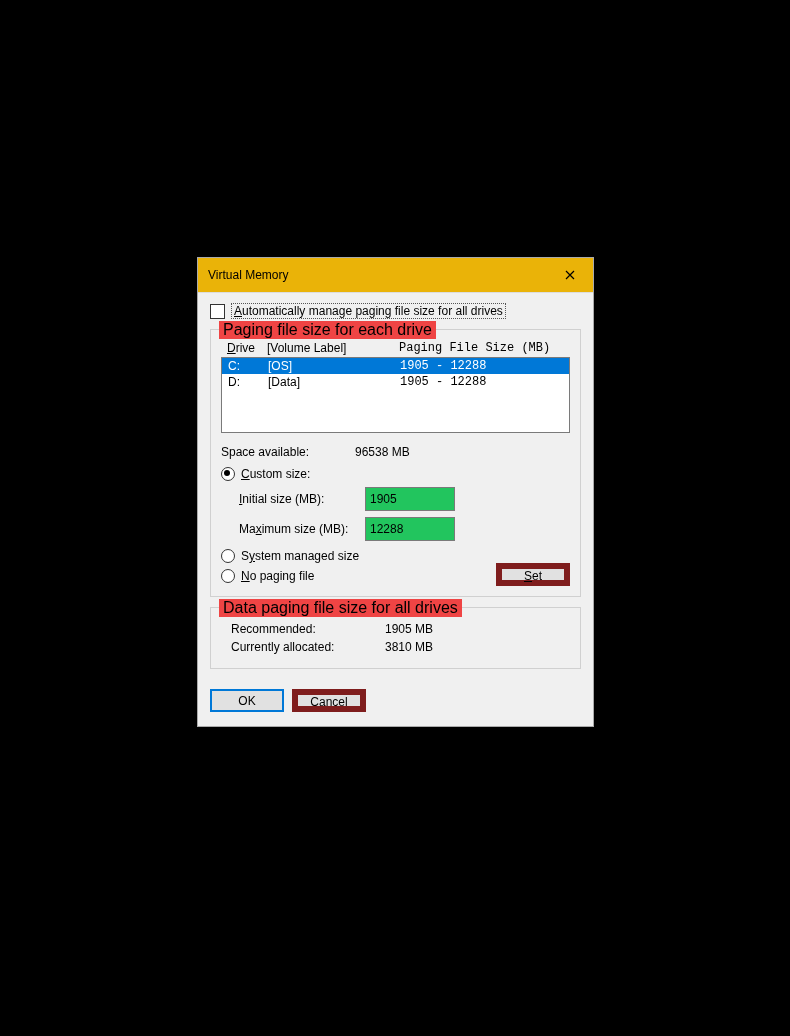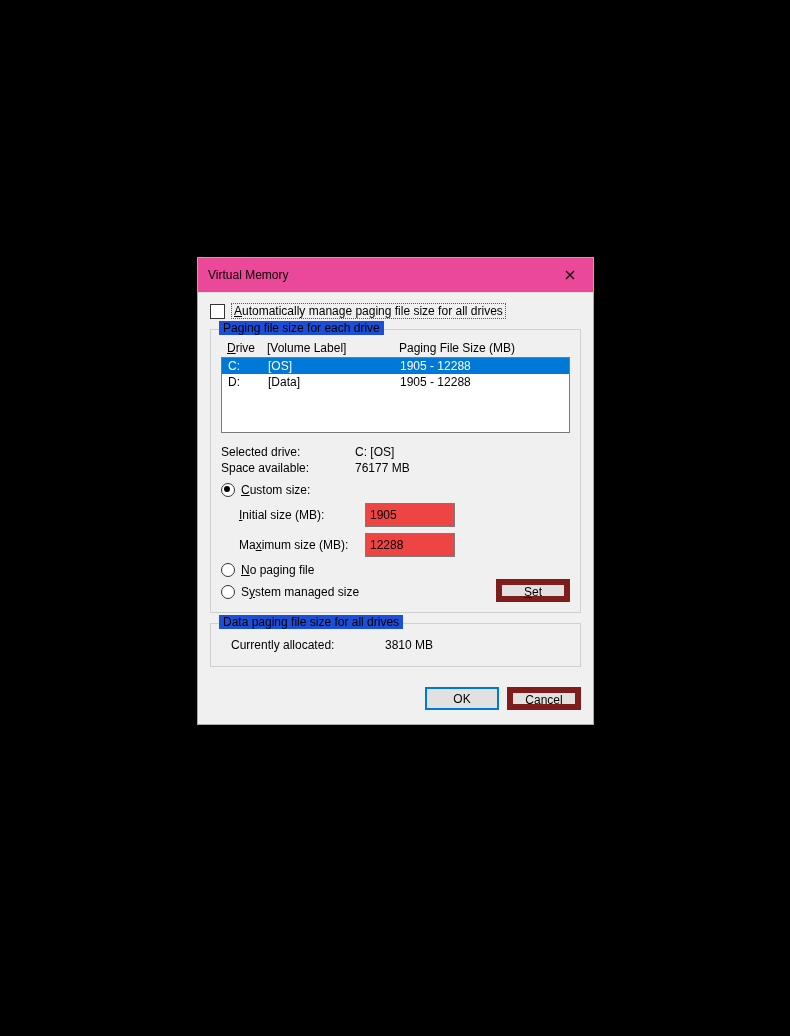--- a/index.html
+++ b/index.html
@@ -19,21 +19,21 @@
     width: 395px;
     background: #f0f0f0;
     border: 1px solid #aaa;
     box-shadow: 0 0 0 0;
   }
   .titlebar {
     display: flex;
     align-items: center;
     justify-content: space-between;
     padding: 6px 6px 6px 10px;
-    background: #ec4899;
+    background: #eab308;
     border-bottom: 1px solid #ddd;
   }
   .titlebar .title {
     font-size: 12px;
   }
   .close-btn {
     width: 34px;
     height: 22px;
     display: flex;
     align-items: center;
@@ -67,32 +67,32 @@
   .groupbox {
     border: 1px solid #d0d0d0;
     padding: 10px 10px 10px 10px;
     margin-bottom: 10px;
     position: relative;
   }
   .group-title {
     position: absolute;
     top: -9px;
     left: 8px;
-    background: #1d4ed8;
+    background: #ef4444;
     padding: 0 4px;
-    font-size: 12px;
+    font-size: 16px;
   }
   .list-headers {
     display: flex;
     padding: 1px 6px 2px 6px;
     font-size: 12px;
   }
   .col-drive { width: 40px; }
   .col-vol   { width: 132px; }
-  .col-pf    { flex: 1; }
+  .col-pf    { flex: 1; font-family: Liberation Mono, monospace; }
   .listbox {
     border: 1px solid #7a7a7a;
     background: #fff;
     height: 74px;
     overflow: hidden;
     margin-bottom: 12px;
   }
   .list-row {
     display: flex;
     padding: 1px 6px;
@@ -136,21 +136,21 @@
     align-items: center;
     gap: 6px;
     margin-top: 6px;
     margin-left: 18px;
   }
   .size-row .lbl { width: 120px; }
   .txt {
     width: 80px;
     height: 20px;
     border: 1px solid #7a7a7a;
-    background: #ef4444;
+    background: #22c55e;
     padding: 1px 4px;
     font-family: inherit;
     font-size: 12px;
   }
   .set-row {
     display: flex;
     justify-content: flex-end;
     margin-top: -20px;
   }
   .btn {
@@ -164,21 +164,20 @@
     padding: 0 8px;
   }
   .btn.primary {
     border: 2px solid #0078d7;
     background: #e1e1e1;
   }
   .totals .kv .k { width: 150px; margin-left: 10px; }
   .totals .kv { margin: 4px 0; }
   .footer {
     display: flex;
-    justify-content: flex-end;
     gap: 8px;
     padding: 0 0 2px 0;
     margin-top: 20px;
   }
 </style>
 </head>
 <body>
 
 <div class="dialog">
   <div class="titlebar">
@@ -210,58 +209,58 @@
           <span class="col-vol">[OS]</span>
           <span class="col-pf">1905 - 12288</span>
         </div>
         <div class="list-row">
           <span class="col-drive">D:</span>
           <span class="col-vol">[Data]</span>
           <span class="col-pf">1905 - 12288</span>
         </div>
       </div>
 
-      <div class="kv sec1">
-        <span class="k">Selected drive:</span>
-        <span>C:  [OS]</span>
-      </div>
       <div class="kv">
         <span class="k">Space available:</span>
-        <span>76177 MB</span>
+        <span>96538 MB</span>
       </div>
 
       <div class="radio-row">
         <span class="radio checked"></span>
         <span><span class="u">C</span>ustom size:</span>
       </div>
       <div class="size-row">
         <span class="lbl"><span class="u">I</span>nitial size (MB):</span>
         <input class="txt" value="1905" style="">
       </div>
       <div class="size-row">
         <span class="lbl">Ma<span class="u">x</span>imum size (MB):</span>
         <input class="txt" value="12288" style="">
       </div>
 
+      <div class="radio-row">
+        <span class="radio"></span>
+        <span>S<span class="u">y</span>stem managed size</span>
+      </div>
       <div class="radio-row" style="margin-top:6px">
         <span class="radio"></span>
         <span><span class="u">N</span>o paging file</span>
       </div>
-      <div class="radio-row">
-        <span class="radio"></span>
-        <span>S<span class="u">y</span>stem managed size</span>
-      </div>
       <div class="set-row">
         <button class="btn"><span class="u">S</span>et</button>
       </div>
     </div>
 
     <div class="groupbox totals">
       <span class="group-title">Data paging file size for all drives</span>
       <div class="kv">
+        <span class="k">Recommended:</span>
+        <span>1905 MB</span>
+      </div>
+      <div class="kv">
         <span class="k">Currently allocated:</span>
         <span>3810 MB</span>
       </div>
     </div>
 
     <div class="footer">
       <button class="btn primary">OK</button>
       <button class="btn">Cancel</button>
     </div>
   </div>

